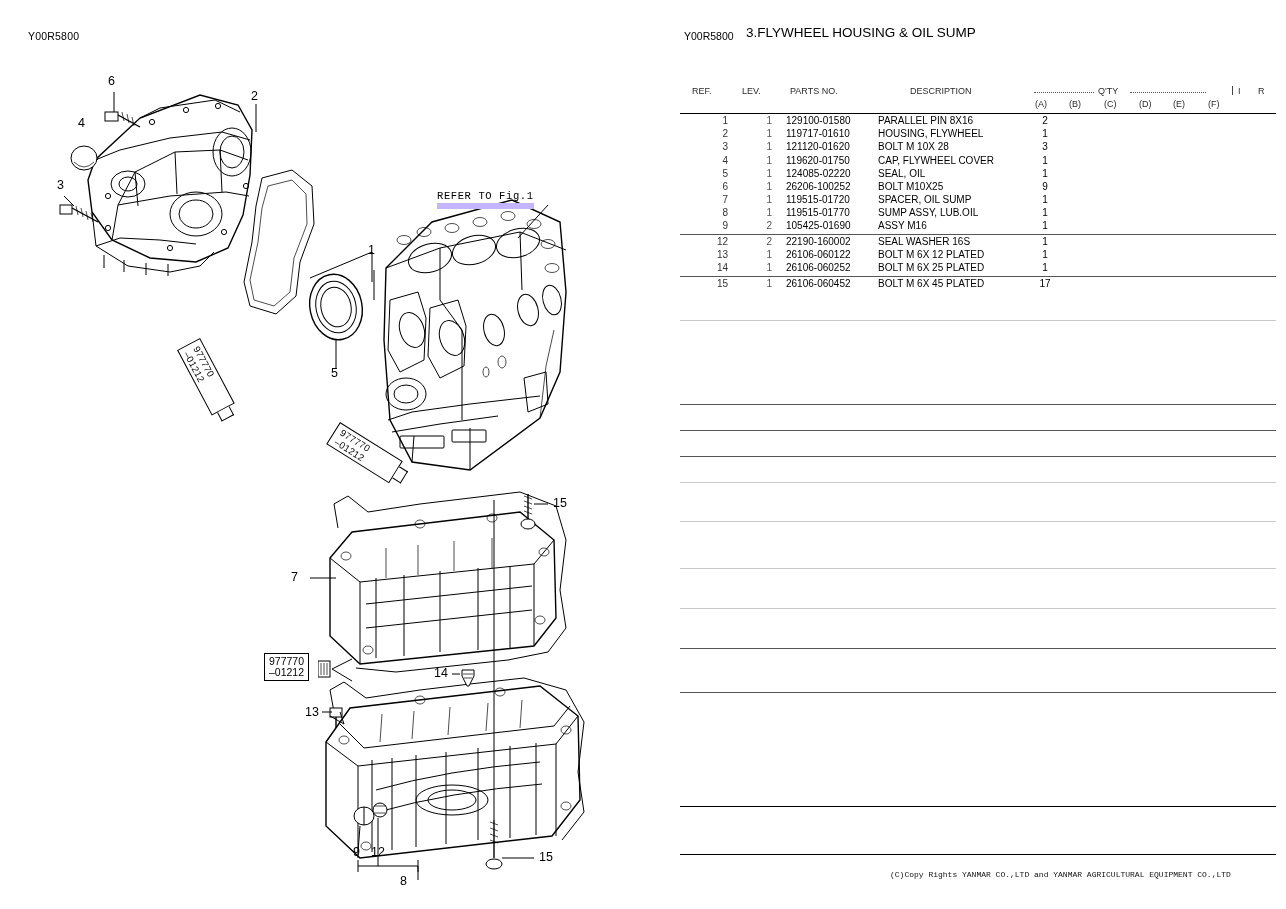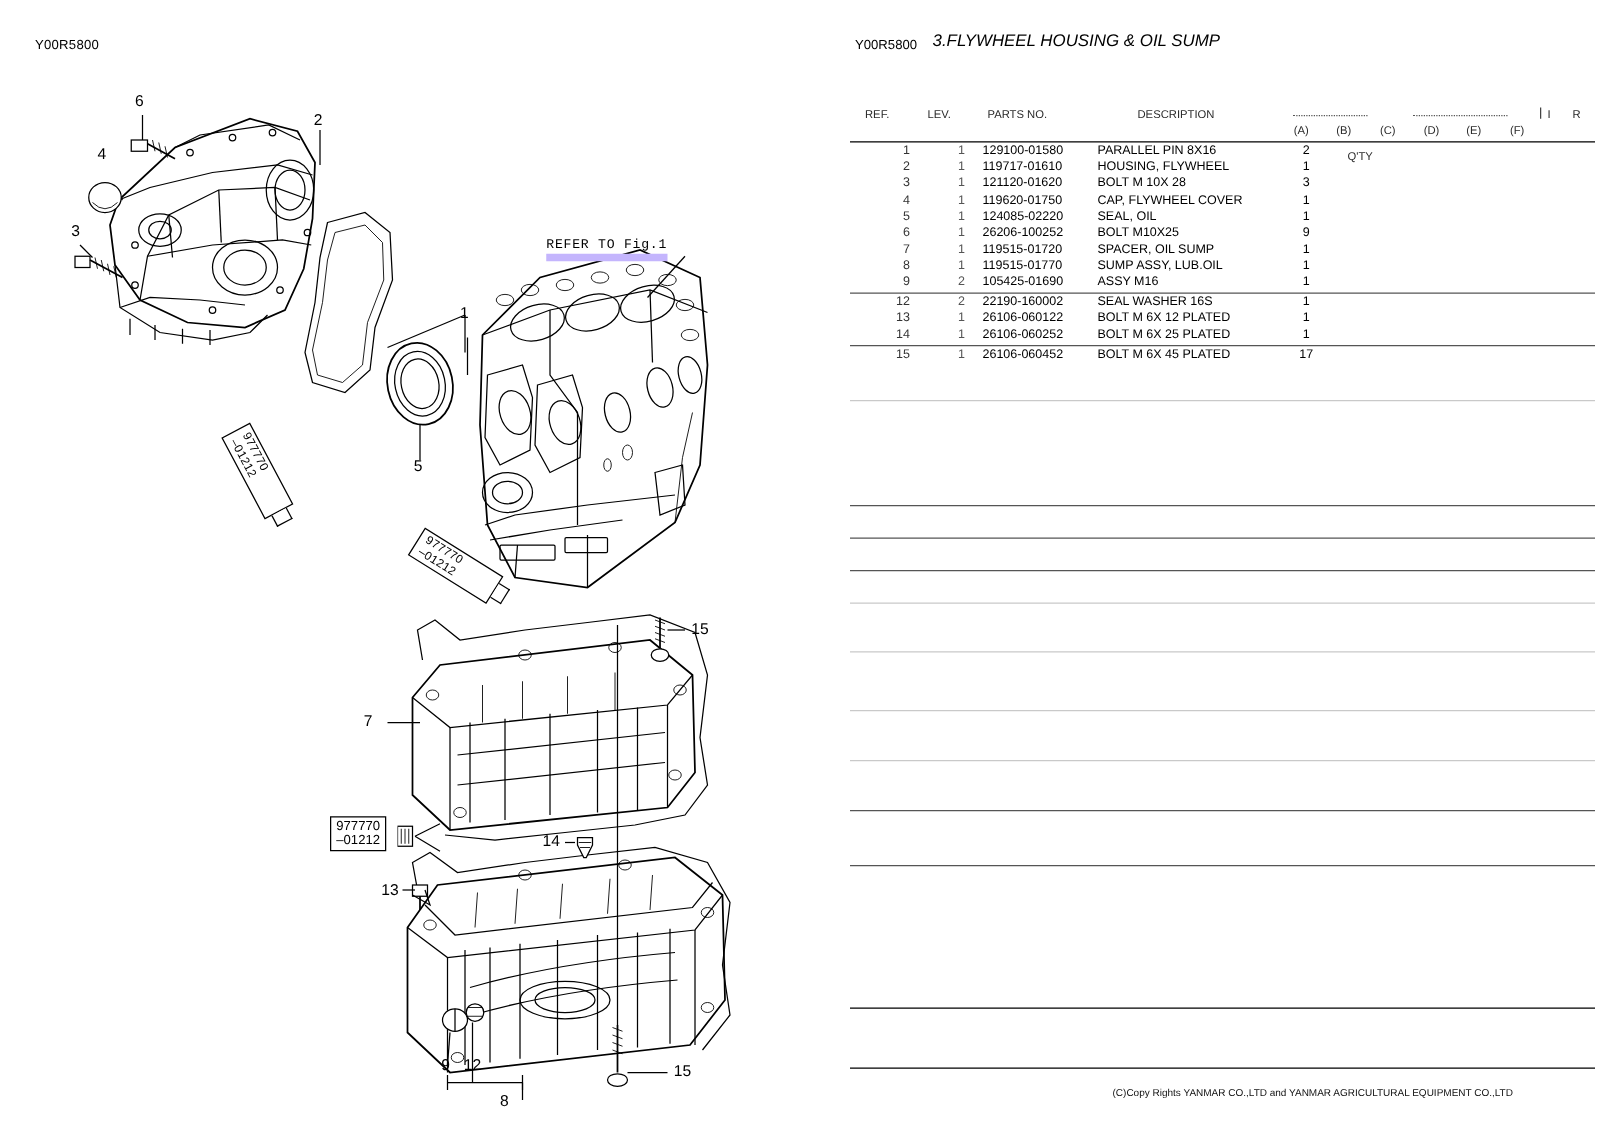--- a/index.html
+++ b/index.html
@@ -105,21 +105,20 @@
     position: absolute;
     left: 660px; top: 0;
     width: 626px; height: 909px;
   }
   #right-doc-code { position:absolute; left: 24px; top: 30px; font-size: 10.5px; }
   #right-title {
     position: absolute;
     left: 86px; top: 25px;
     font-size: 13.5px;
     white-space: nowrap;
-    font-style: italic;
   }
 
   
   #model-legend {
     position: absolute;
     left: 374px; top: 41px;
     font-size: 8.5px;
     line-height: 11.5px;
     width: 250px;
   }
@@ -185,20 +184,21 @@
   .c-pn   { left: 126px; }
   .c-desc { left: 218px; }
   .c-q    { width: 26px; text-align: center; }
 
   #footer {
     position: absolute;
     left: 230px; top: 870px;
     font-size: 8px;
     color: #111;
     white-space: nowrap;
+    font-family: Liberation Mono, monospace;
   }
 
   svg { display: block; }
   .ln { fill: none; stroke: #000; stroke-width: 1; }
   .ln2 { fill: none; stroke: #000; stroke-width: 1.4; }
   .lnf { fill: #fff; stroke: #000; stroke-width: 1; }
   .lnt { fill: none; stroke: #000; stroke-width: .7; }
 </style>
 </head>
 <body>
@@ -472,21 +472,21 @@
     <div id="right-title">3.FLYWHEEL HOUSING &amp; OIL SUMP</div>
 
 
     <div id="thead">
       <div class="th" style="left:32px;top:86px;">REF.</div>
       <div class="th" style="left:82px;top:86px;">LEV.</div>
       <div class="th" style="left:130px;top:86px;">PARTS NO.</div>
       <div class="th" style="left:250px;top:86px;">DESCRIPTION</div>
 
       <div class="qty-rule" style="left:374px;width:60px;"></div>
-      <div class="qty-label" style="left:418px;margin-top:34px;">Q'TY</div>
+      <div class="qty-label" style="left:438px;">Q'TY</div>
       <div class="qty-rule" style="left:470px;width:76px;"></div>
 
       <div class="vbar" style="left:572px;"></div>
       <div class="th" style="left:578px;top:86px;">I</div>
       <div class="th" style="left:598px;top:86px;">R</div>
 
       <div class="qtysub" style="left:375px;">(A)</div>
       <div class="qtysub" style="left:409px;">(B)</div>
       <div class="qtysub" style="left:444px;">(C)</div>
       <div class="qtysub" style="left:479px;">(D)</div>

